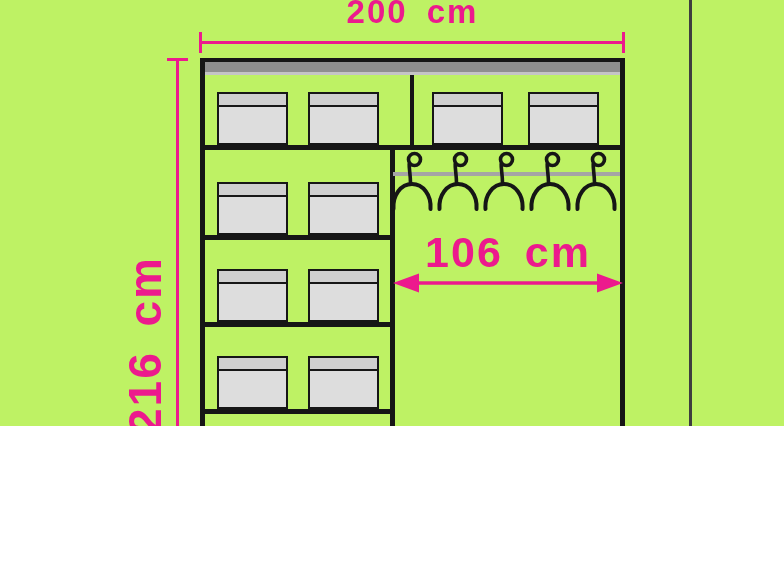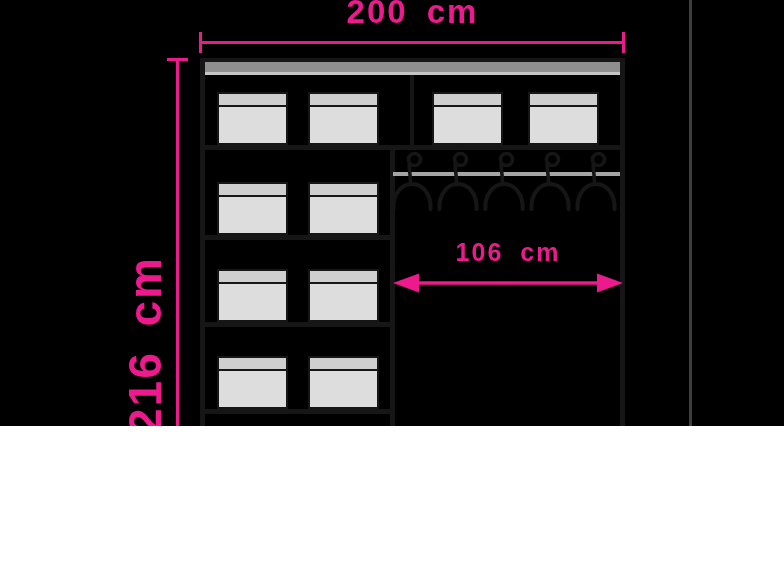--- a/index.html
+++ b/index.html
@@ -2,27 +2,27 @@
 <html style="--accent: #EC1A8D; --line: #161616; --top-strip: #8F8F8F; --top-strip-edge: #C5C5C5; --box-lid: #CFCFCF; --box-body: #DDDDDD; --rod: #A5A5A5; --boot-fill: #EBEBEB; --side-frame-line: #3E3E3E; --footer-accent: #D8EDF4;"><head>
 <meta charset="utf-8">
 <style>
   :root{
     --accent:#EC1A8D; --line:#161616; --top-strip:#8F8F8F; --top-strip-edge:#C5C5C5;
     --box-lid:#CFCFCF; --box-body:#DDDDDD; --rod:#A5A5A5; --boot-fill:#EBEBEB;
     --side-frame-line:#3E3E3E; --footer-accent:#D8EDF4;
   }
   html,body{margin:0;padding:0;background:#fff;}
   body{font-family:"Liberation Sans",sans-serif;}
-  .stage{position:relative;width:784px;height:426px;background:#000000;overflow:hidden;}
+  .stage{position:relative;width:784px;height:426px;background:#bef264;overflow:hidden;}
 
   
   .dim-label{position:absolute;color:var(--accent);font-weight:700;}
   #wlabel{left:200px;top:-5px;width:425px;text-align:center;font-size:33px;line-height:33px;letter-spacing:2px;word-spacing:8px;}
   #hlabel{left:145px;top:345px;transform:translate(-50%,-50%) rotate(-90deg);white-space:nowrap;font-size:46px;letter-spacing:2px;word-spacing:10px;}
-  #ilabel{left:392px;top:236px;width:232px;text-align:center;font-size:25px;line-height:33px;letter-spacing:2px;word-spacing:8px;}
+  #ilabel{left:392px;top:236px;width:232px;text-align:center;font-size:43px;line-height:33px;letter-spacing:2px;word-spacing:8px;}
 
   
   #dim-h{position:absolute;left:199px;top:41px;width:426px;height:3px;background:var(--accent);}
   .tick-v{position:absolute;width:3px;height:21px;top:-9px;background:var(--accent);}
   .tick-v.start{left:0}.tick-v.end{right:0}
   #dim-v{position:absolute;left:176px;top:58px;width:3px;height:472px;background:var(--accent);}
   .tick-h{position:absolute;width:21px;height:3px;left:-9px;background:var(--accent);}
   .tick-h.start{top:0}.tick-h.end{bottom:0}
 
   

